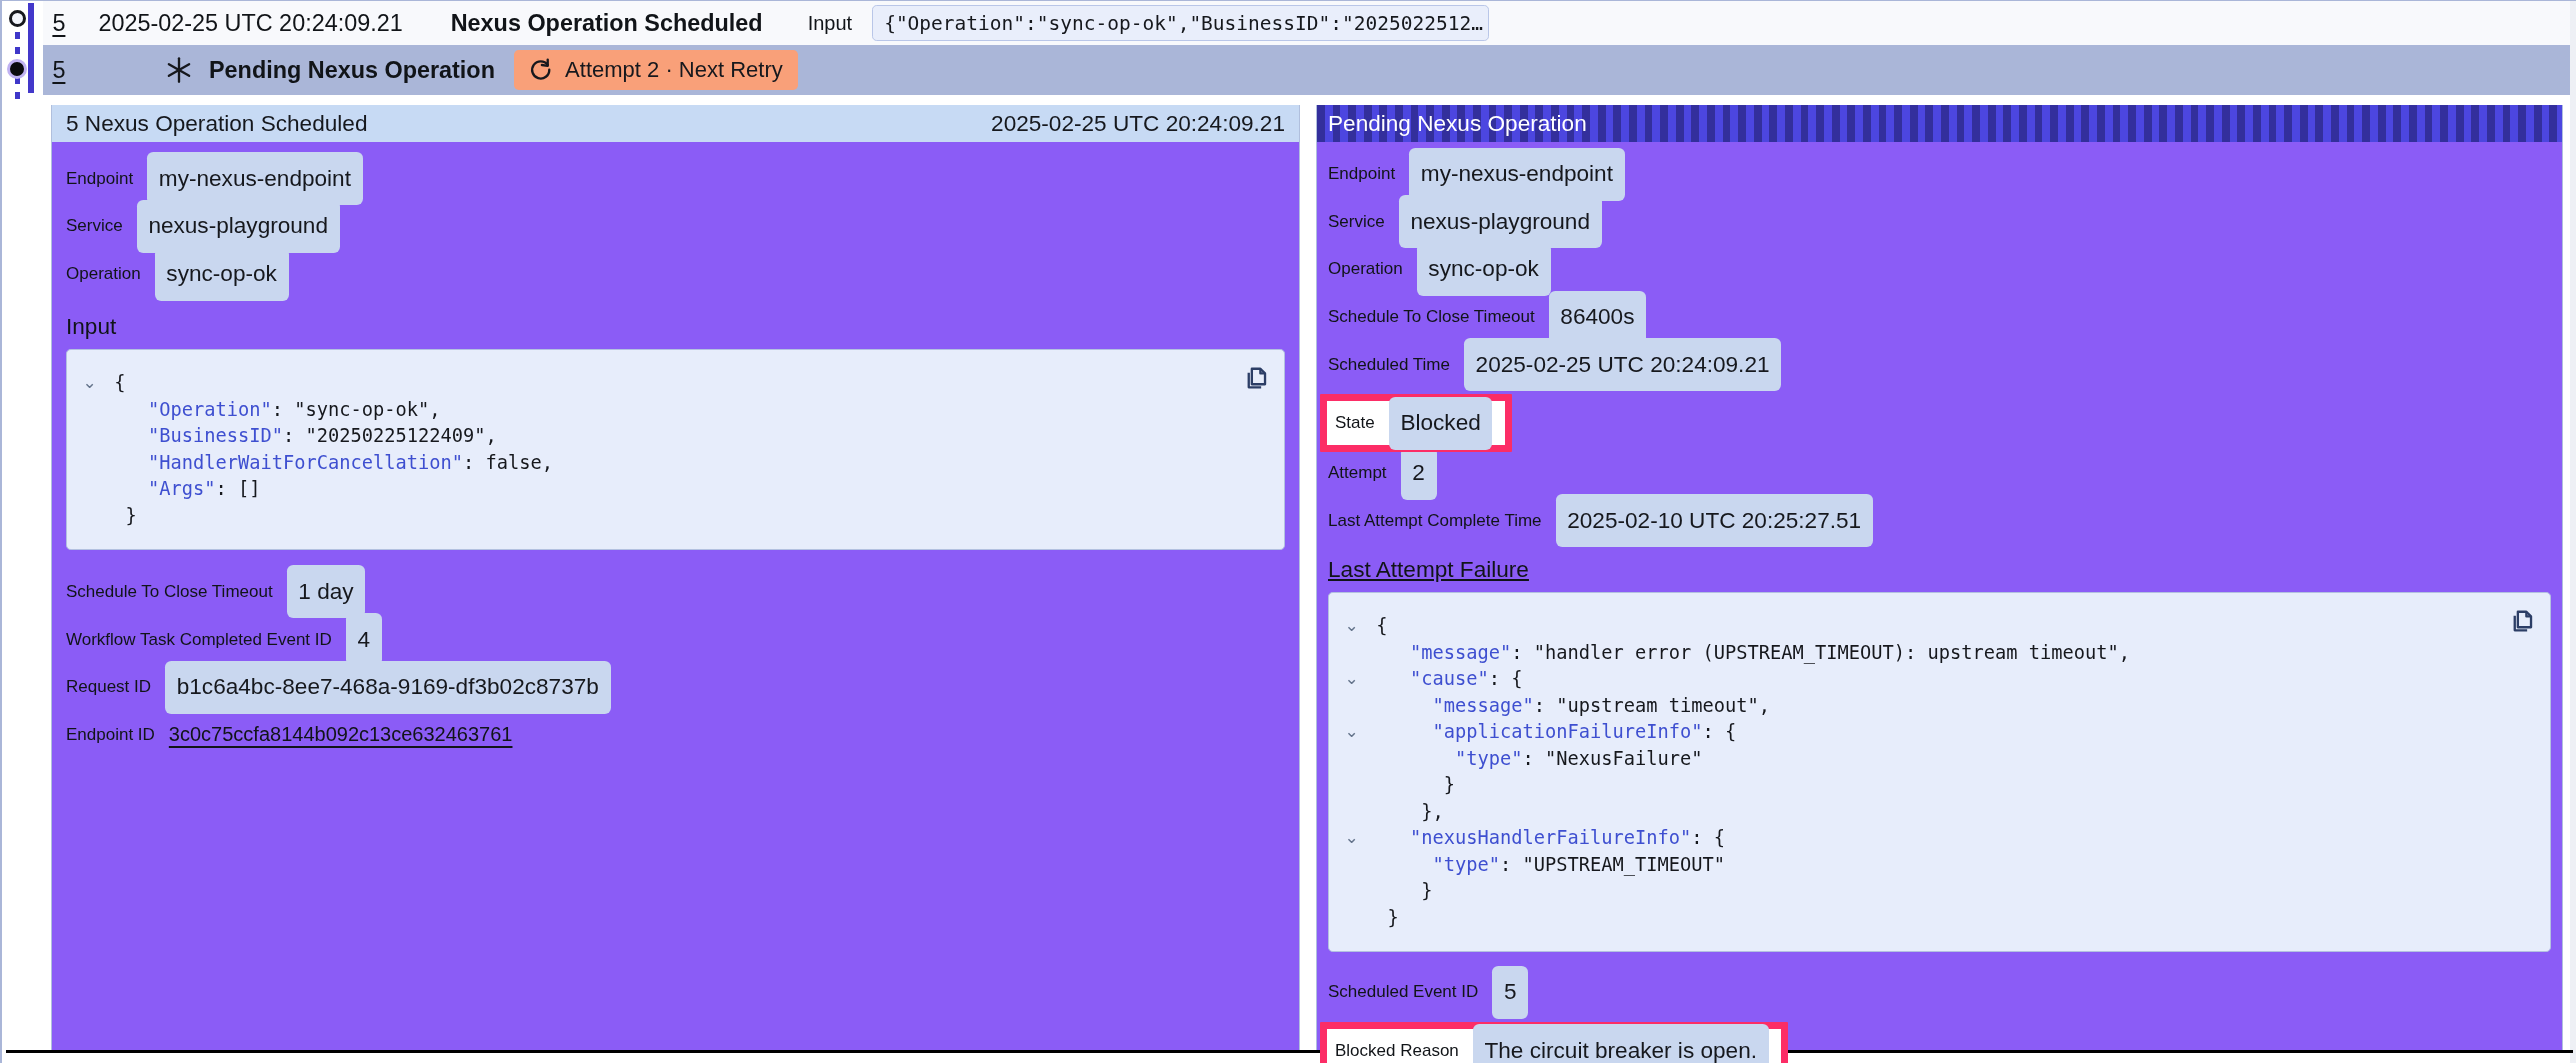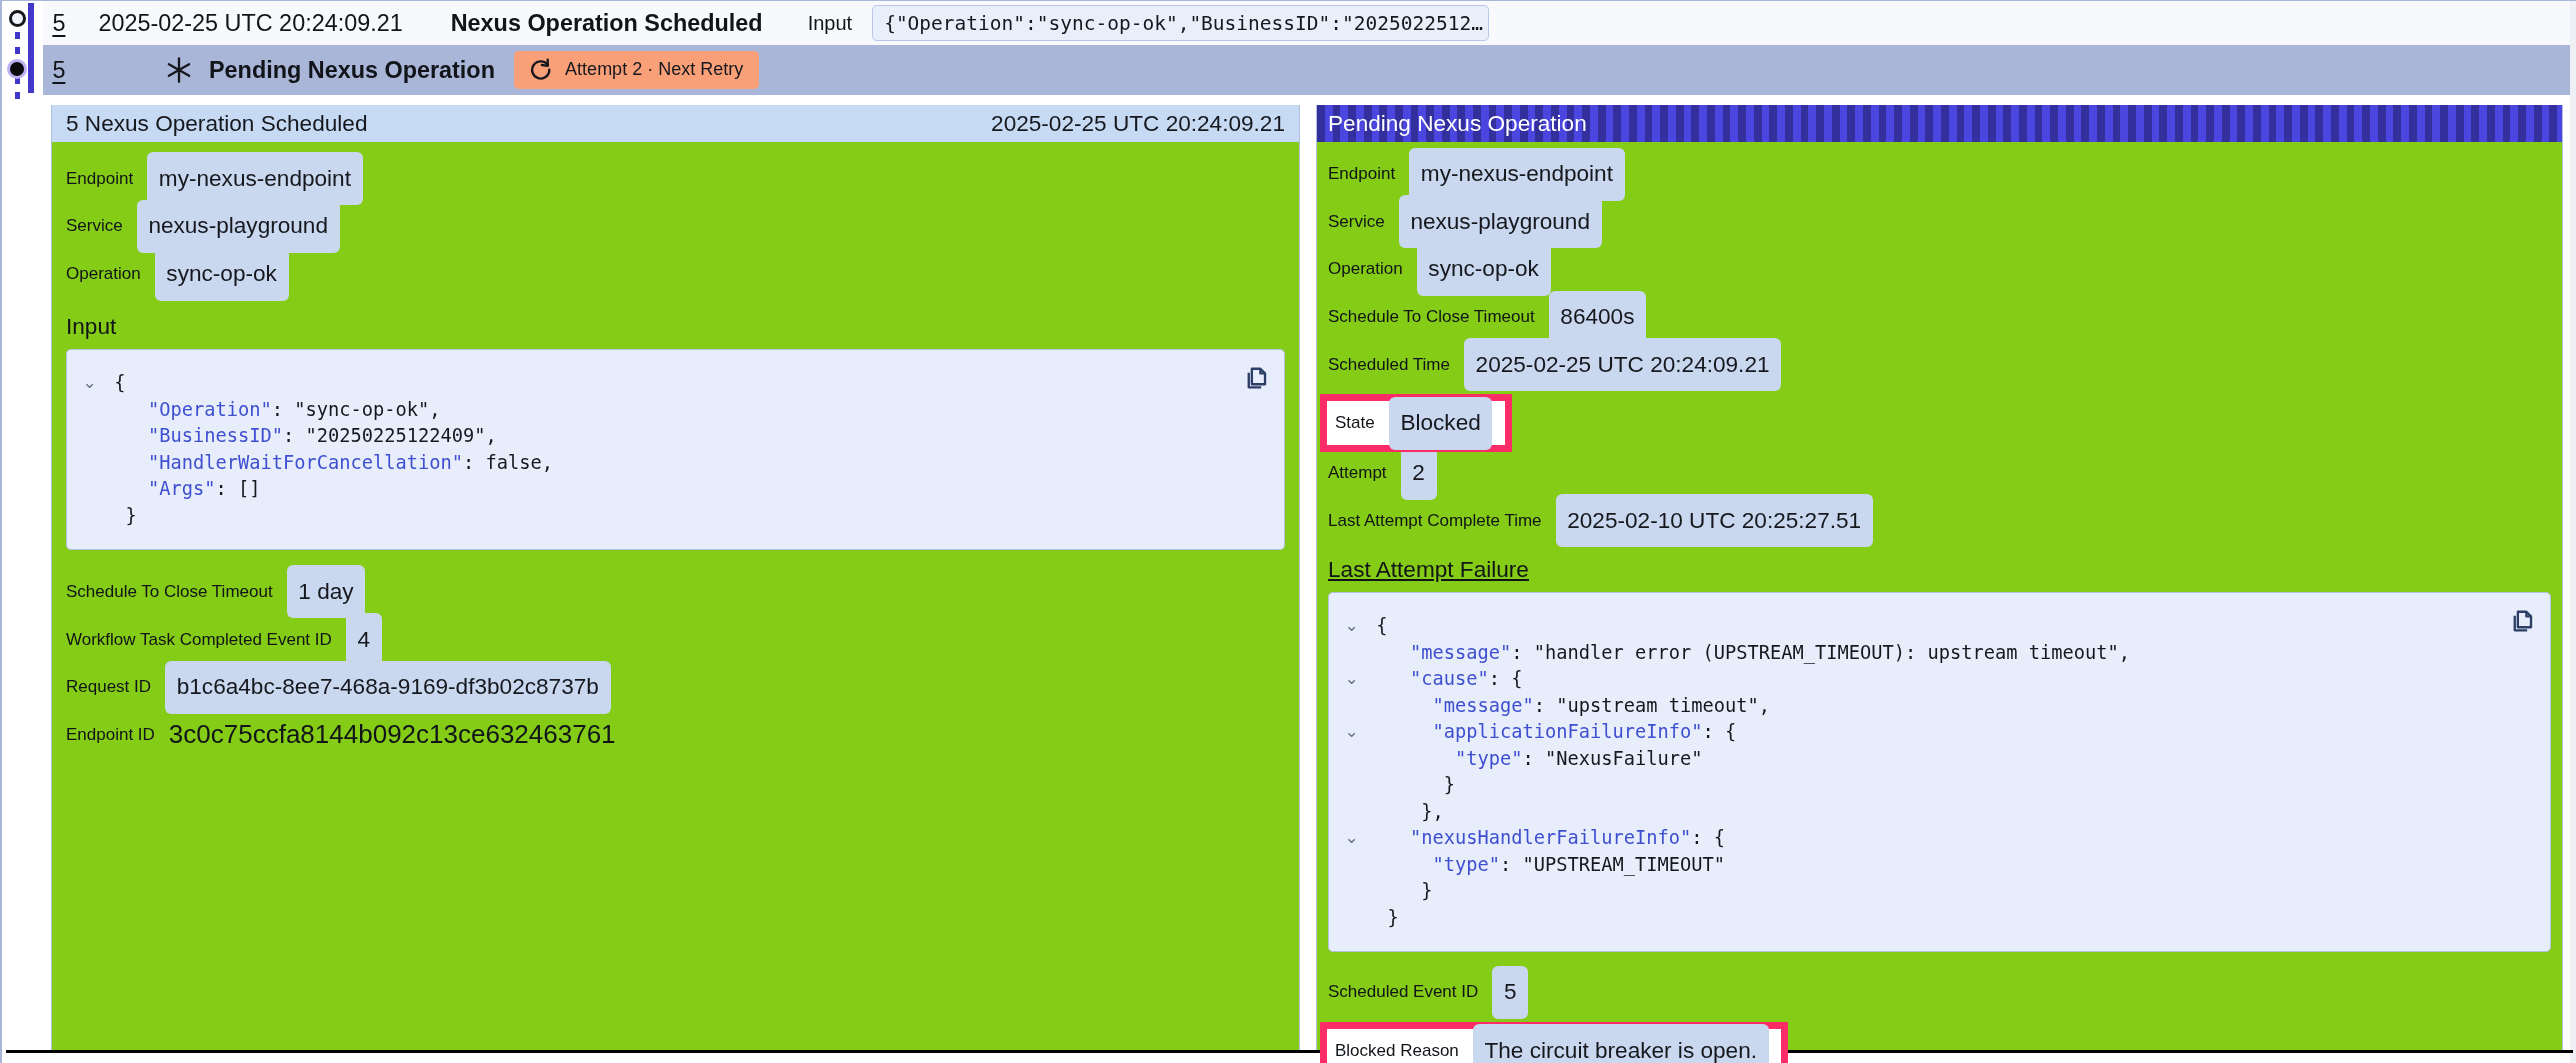--- a/index.html
+++ b/index.html
@@ -26,56 +26,56 @@
   .input-label{font-size:20px; margin-right:20px;}
   .input-chip{
     font-family:"DejaVu Sans Mono", monospace; font-size:19.5px; color:#16181d;
     background:#e9eefb; border:1.6px solid #b9c6e8; border-radius:4.7px;
     padding:5.5px 11px; white-space:nowrap; max-width:593px; overflow:hidden;
   }
   .asterisk-icon{width:28px; height:28px; margin:0 15.6px 0 67px; flex:0 0 auto;}
   .pending-title{font-size:23.4px; font-weight:700; margin-right:18.7px; white-space:nowrap;}
   .attempt-badge{
     display:flex; align-items:center; gap:12.5px; background:#f9a079; border-radius:4.7px;
-    padding:7px 15.6px; font-size:18px; color:#16181d; white-space:nowrap;
+    padding:7px 15.6px; font-size:22px; color:#16181d; white-space:nowrap;
   }
   .retry-icon{width:23.4px;height:23.4px;flex:0 0 auto;}
 
   
   .tl-circle{position:absolute; left:8.6px; top:9.4px; width:17px; height:17px;
     border:3.9px solid #16181d; border-radius:50%; background:#f2f4fb; box-sizing:border-box; z-index:3;}
   .tl-dashes{position:absolute; left:15px; top:31px; width:4.7px; height:73px; z-index:2;
     background:repeating-linear-gradient(to bottom,#3f37c9 0 7px,transparent 7px 15px);}
   .tl-dot{position:absolute; left:7px; top:58px; width:14px; height:14px; background:#0b0b0e;
     border:3.9px solid #c0b2f2; border-radius:50%; z-index:3;}
   .tl-bar{position:absolute; left:28px; top:2.3px; width:6.2px; height:90px; background:#4338ca; z-index:4;}
 
   
-  .panel{position:absolute; top:104px; background:#84cc16; box-sizing:border-box;
+  .panel{position:absolute; top:104px; background:#8b5cf6; box-sizing:border-box;
     border-left:0.8px solid #b0bfdd; border-right:0.8px solid #b0bfdd; height:947px; overflow:visible;}
   .panel-left{left:51px; width:1249px;}
   .panel-right{left:1316px; width:1247px;}
   .panel-header{
     height:37px; display:flex; align-items:center; justify-content:space-between;
     background:#c7daf4; padding:0 14px; font-size:22.6px; color:#16181d;
   }
   .panel-header-striped{
     height:37px; display:flex; align-items:center; padding:0 11px; font-size:22.6px; color:#ffffff;
     background:repeating-linear-gradient(90deg,#332f9c 0 7.8px,#4c46e0 7.8px 15.6px);
   }
   .panel-body{padding:18.7px 14px 0 14px;}
   .panel-right .panel-body{padding:14px 11px 0 11px;}
 
   .field{display:flex; align-items:center; margin-bottom:11.7px; height:36px;}
   .field-label{font-size:17px; margin-right:14px; white-space:nowrap;}
   .badge{
     background:#c9d7ef; border-radius:6.2px; padding:0 11.7px; height:53px;
     display:flex; align-items:center; font-size:22.6px; color:#16181d; white-space:nowrap;
   }
-  .link-value{font-size:26px; color:#111418; text-underline-offset:4.7px;}
+  .link-value{font-size:20px; color:#111418; text-decoration:underline; text-underline-offset:4.7px;}
 
   .section-label{font-size:22.6px; margin:22px 0 9.4px 0;}
   .code-block{
     position:relative; background:#e7edfb; border:1.6px solid #b3c1e0; border-radius:4.7px;
     padding:20px 15.6px 20px 9.4px; font-family:"DejaVu Sans Mono", monospace; font-size:18.7px;
     color:#16181d; box-sizing:border-box;
   }
   .code-line{display:flex; line-height:26.5px; white-space:pre;}
   .gutter{width:26.5px; flex:0 0 auto; text-align:center; color:#64748b; font-size:17px;
     font-family:"Liberation Sans", sans-serif; cursor:pointer;}

